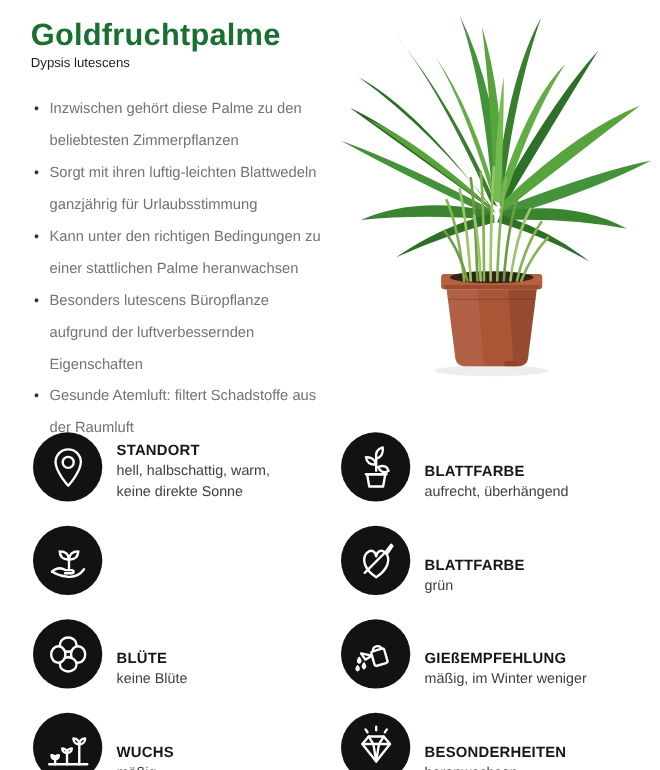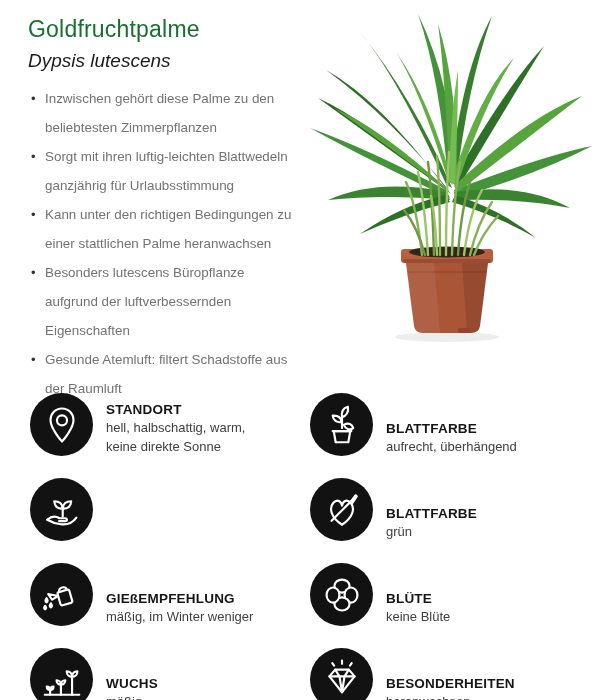--- a/index.html
+++ b/index.html
@@ -2,25 +2,25 @@
 <html><head>
 <meta charset="utf-8">
 <style>
   html,body{margin:0;padding:0;background:#fff;}
   .page{
     position:relative;width:600px;height:700px;background:#fff;overflow:hidden;
     font-family:"Liberation Sans", sans-serif;color:#161616;
   }
   .page-title{
     position:absolute;left:28px;top:16px;
-    font-size:23px;font-weight:normal;color:#17702f;letter-spacing:.2px;
+    font-size:28px;font-weight:bold;color:#17702f;letter-spacing:.2px;
   }
   .subtitle{
     position:absolute;left:28px;top:50px;
-    font-size:19px;font-style:italic;color:#1c1c1c;
+    font-size:12px;color:#1c1c1c;
   }
   .bullets{
     position:absolute;left:31px;top:84px;width:268px;
     list-style:none;margin:0;padding:0;
   }
   .bullets li{display:flex;align-items:flex-start;}
   .bmark{
     flex:none;width:14px;font-size:13px;line-height:29px;color:#333;
   }
   .btext{
@@ -175,39 +175,20 @@
       </span>
       <span class="ftext">
         <div class="ftitle">BLATTFARBE</div>
         <div class="fdesc">grün</div>
       </span>
     </div>
 
     <div class="feature">
       <span class="ficon">
         <svg viewBox="0 0 64 64" class="ic">
-          <g transform="rotate(-16 32 34)">
-            <rect x="27" y="27" width="17" height="19" rx="2.5"></rect>
-            <path d="M30 27 C30 20.5 41 20.5 41 27"></path>
-            <path d="M27 32 L14.5 25.5 L17.5 34.5 Z"></path>
-          </g>
-          <path d="M10.5 36.5 c2 3 2 4.6 0 5.8 c-2 -1.2 -2 -2.8 0 -5.8 Z"></path>
-          <path d="M16.5 43.5 c2 3 2 4.6 0 5.8 c-2 -1.2 -2 -2.8 0 -5.8 Z"></path>
-          <path d="M8.5 47 c1.8 2.6 1.8 4 0 5 c-1.8 -1 -1.8 -2.4 0 -5 Z"></path>
-        </svg>
-      </span>
-      <span class="ftext">
-        <div class="ftitle">GIEßEMPFEHLUNG</div>
-        <div class="fdesc">mäßig, im Winter weniger</div>
-      </span>
-    </div>
-
-    <div class="feature">
-      <span class="ficon">
-        <svg viewBox="0 0 64 64" class="ic">
           <g fill="#121212">
             <ellipse cx="32" cy="19.5" rx="10.5" ry="9"></ellipse>
             <ellipse cx="44.5" cy="32" rx="9" ry="10.5"></ellipse>
             <ellipse cx="32" cy="44.5" rx="10.5" ry="9"></ellipse>
             <ellipse cx="19.5" cy="32" rx="9" ry="10.5"></ellipse>
           </g>
           <g fill="#fff" stroke="none">
             <circle cx="28" cy="30" r="1.3"></circle>
               <circle cx="32" cy="29" r="1.3"></circle>
               <circle cx="36" cy="30" r="1.3"></circle>
@@ -219,20 +200,39 @@
       </span>
       <span class="ftext">
         <div class="ftitle">BLÜTE</div>
         <div class="fdesc">keine Blüte</div>
       </span>
     </div>
 
     <div class="feature">
       <span class="ficon">
         <svg viewBox="0 0 64 64" class="ic">
+          <g transform="rotate(-16 32 34)">
+            <rect x="27" y="27" width="17" height="19" rx="2.5"></rect>
+            <path d="M30 27 C30 20.5 41 20.5 41 27"></path>
+            <path d="M27 32 L14.5 25.5 L17.5 34.5 Z"></path>
+          </g>
+          <path d="M10.5 36.5 c2 3 2 4.6 0 5.8 c-2 -1.2 -2 -2.8 0 -5.8 Z"></path>
+          <path d="M16.5 43.5 c2 3 2 4.6 0 5.8 c-2 -1.2 -2 -2.8 0 -5.8 Z"></path>
+          <path d="M8.5 47 c1.8 2.6 1.8 4 0 5 c-1.8 -1 -1.8 -2.4 0 -5 Z"></path>
+        </svg>
+      </span>
+      <span class="ftext">
+        <div class="ftitle">GIEßEMPFEHLUNG</div>
+        <div class="fdesc">mäßig, im Winter weniger</div>
+      </span>
+    </div>
+
+    <div class="feature">
+      <span class="ficon">
+        <svg viewBox="0 0 64 64" class="ic">
           <path d="M8 52.5 H56"></path>
           <path d="M15.5 52.5 V45"></path>
           <path d="M15.5 46 C12.8 46 10.8 44 10.8 41.2 C13.6 41.2 15.5 43.2 15.5 46 Z"></path>
           <path d="M15.5 46 C18.2 46 20.2 44 20.2 41.2 C17.4 41.2 15.5 43.2 15.5 46 Z"></path>
           <path d="M30.5 52.5 V36.5"></path>
           <path d="M30.5 38.5 C27 38.5 24.4 35.9 24.4 32.4 C28 32.4 30.5 35 30.5 38.5 Z"></path>
           <path d="M30.5 38.5 C34 38.5 36.6 35.9 36.6 32.4 C33 32.4 30.5 35 30.5 38.5 Z"></path>
           <path d="M46 52.5 V25"></path>
           <path d="M46 27.5 C41.6 27.5 38.6 24.4 38.6 20 C43 20 46 23 46 27.5 Z"></path>
           <path d="M46 27.5 C50.4 27.5 53.4 24.4 53.4 20 C49 20 46 23 46 27.5 Z"></path>

